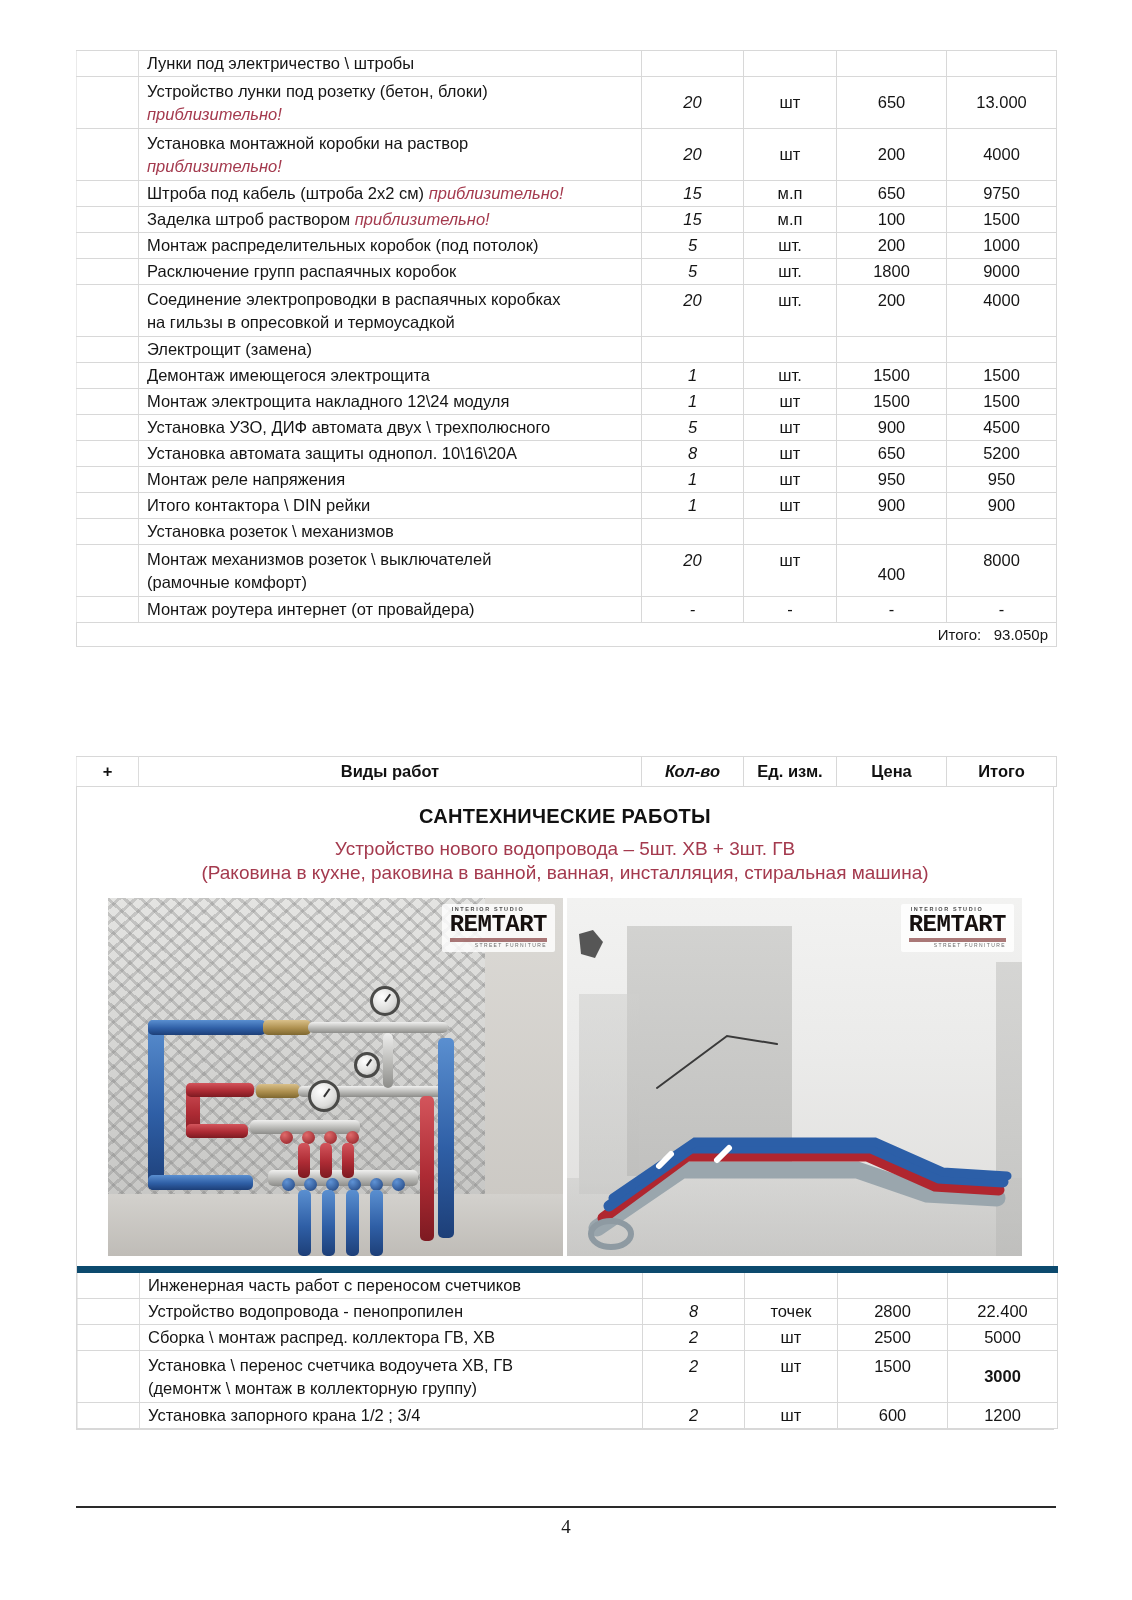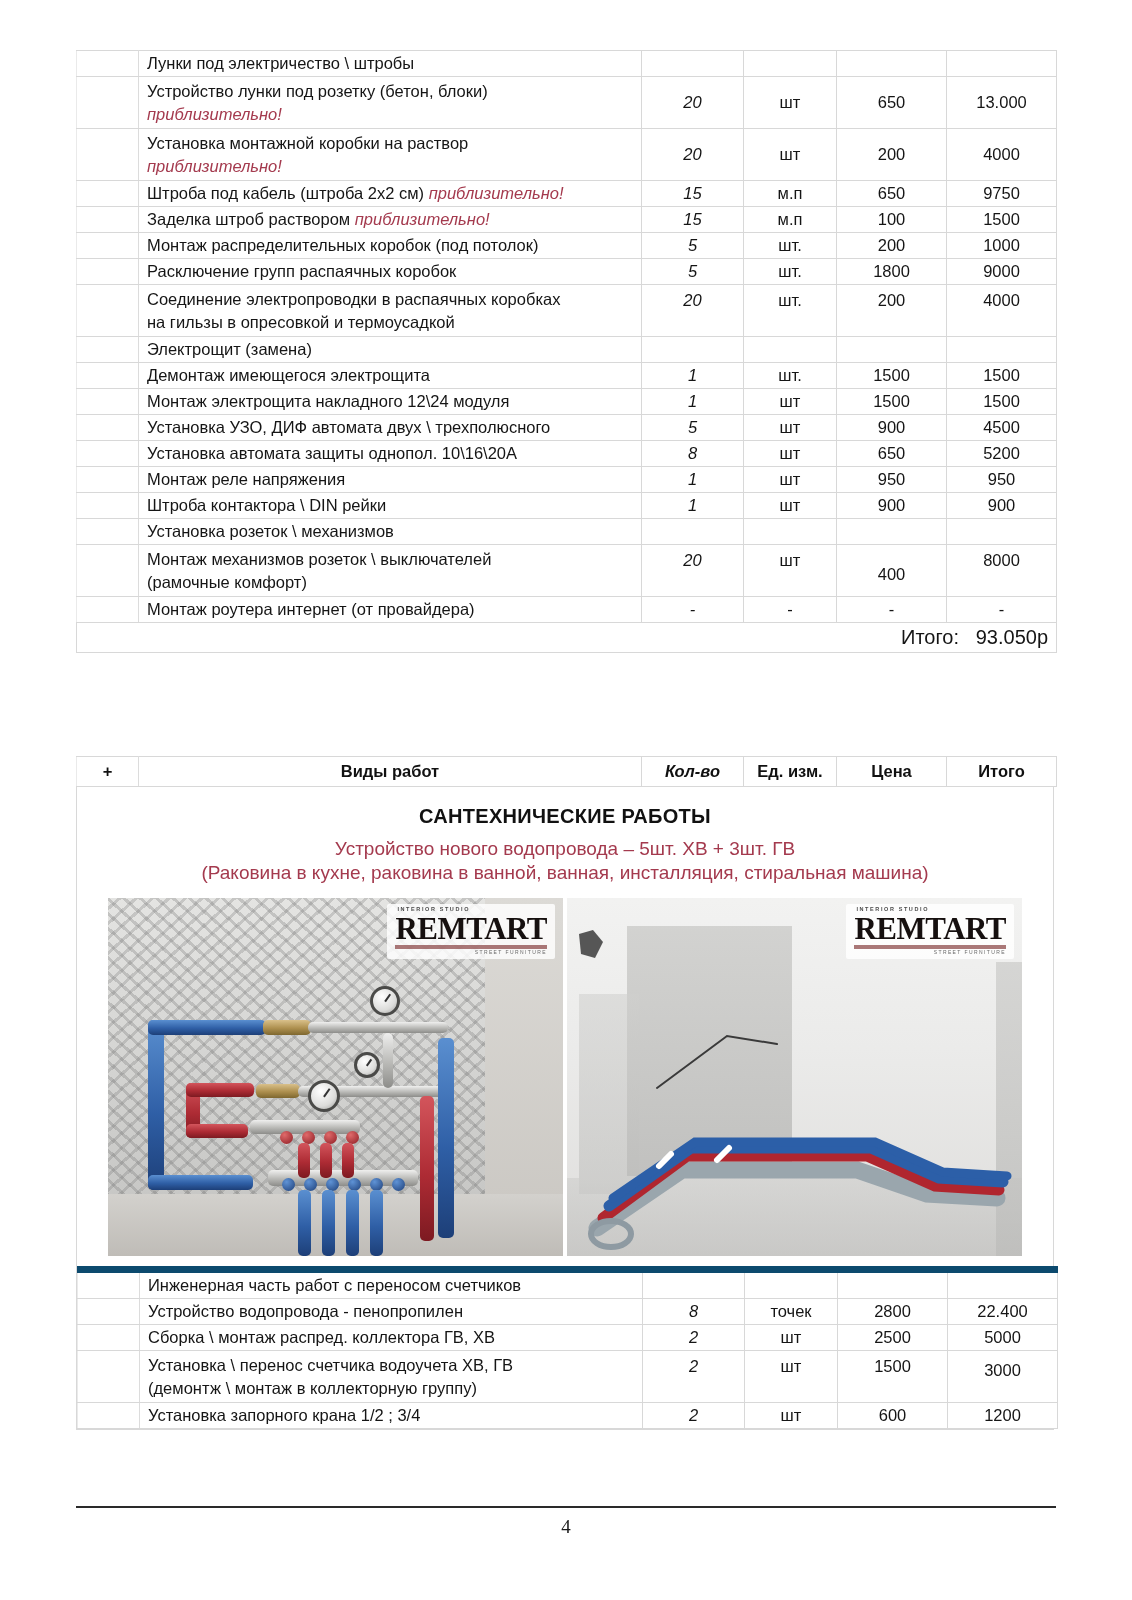--- a/index.html
+++ b/index.html
@@ -46,21 +46,21 @@
   }
   .desc2{line-height:1.35;}
   .tall{height:52px;}
 
   
   .total-row td{
     border:none;
     border-top:1px solid #d8d8d8;
     text-align:right;
     font-weight:bold;
-    font-size:20px;
+    font-size:15px;
     padding-right:12px;
     padding-top:6px;
     padding-bottom:4px;
   }
 
   
   #block1{position:absolute;left:76px;top:50px;}
 
   
   #block2{position:absolute;left:76px;top:756px;width:980px;}
@@ -139,22 +139,22 @@
   .logo{
     position:absolute;right:8px;top:6px;
     background:rgba(255,255,255,.82);
     padding:3px 8px 4px 8px;border-radius:2px;
     text-align:center;line-height:1;
   }
   .logo .lo-top{
     font-size:5.5px;letter-spacing:1.6px;color:#4a4a4a;font-weight:bold;text-align:left;margin-left:2px;
   }
   .logo .lo-main{
-    font-size:31px;font-weight:bold;letter-spacing:-.5px;color:#16100f;
-    font-family:Liberation Serif, serif;
+    font-size:24px;font-weight:bold;letter-spacing:-.5px;color:#16100f;
+    font-family:Liberation Mono, monospace;
   }
   .logo .lo-main .hl{
     color:#16100f;
     position:relative;
   }
   .logo .lo-bar{
     height:4px;background:#8d4b4b;margin-top:1px;opacity:.75;
   }
   .logo .lo-bot{
     font-size:5px;letter-spacing:1.4px;color:#6a6a6a;text-align:right;margin-top:1px;
@@ -327,21 +327,21 @@
         <td class="c-gutter"></td>
         <td class="c-desc">Монтаж реле напряжения</td>
         <td class="c-qty">1</td>
         <td class="c-unit">шт</td>
         <td class="c-price">950</td>
         <td class="c-sum">950</td>
       </tr>
 
       <tr>
         <td class="c-gutter"></td>
-        <td class="c-desc">Штроба контактора \ DIN рейки</td>
+        <td class="c-desc">Итого контактора \ DIN рейки</td>
         <td class="c-qty">1</td>
         <td class="c-unit">шт</td>
         <td class="c-price">900</td>
         <td class="c-sum">900</td>
       </tr>
 
       <tr class="row-group">
         <td class="c-gutter"></td>
         <td class="c-desc">Установка розеток \ механизмов</td>
         <td class="c-qty"></td>
@@ -546,21 +546,21 @@
 
           <tr class="tall">
             <td class="c-gutter"></td>
             <td class="c-desc desc2">
               <div>Установка \ перенос счетчика водоучета ХВ, ГВ</div>
               <div>(демонтж \ монтаж в коллекторную группу)</div>
             </td>
             <td class="c-qty" style="vertical-align:top;padding-top:6px;">2</td>
             <td class="c-unit" style="vertical-align:top;padding-top:6px;">шт</td>
             <td class="c-price" style="vertical-align:top;padding-top:6px;">1500</td>
-            <td class="c-sum" style="vertical-align:top;padding-top:10px;">3000</td>
+            <td class="c-sum" style="vertical-align:top;padding-top:16px;font-weight:bold;">3000</td>
           </tr>
 
           <tr>
             <td class="c-gutter"></td>
             <td class="c-desc">Установка запорного крана 1/2 ; 3/4</td>
             <td class="c-qty">2</td>
             <td class="c-unit">шт</td>
             <td class="c-price">600</td>
             <td class="c-sum">1200</td>
           </tr>

